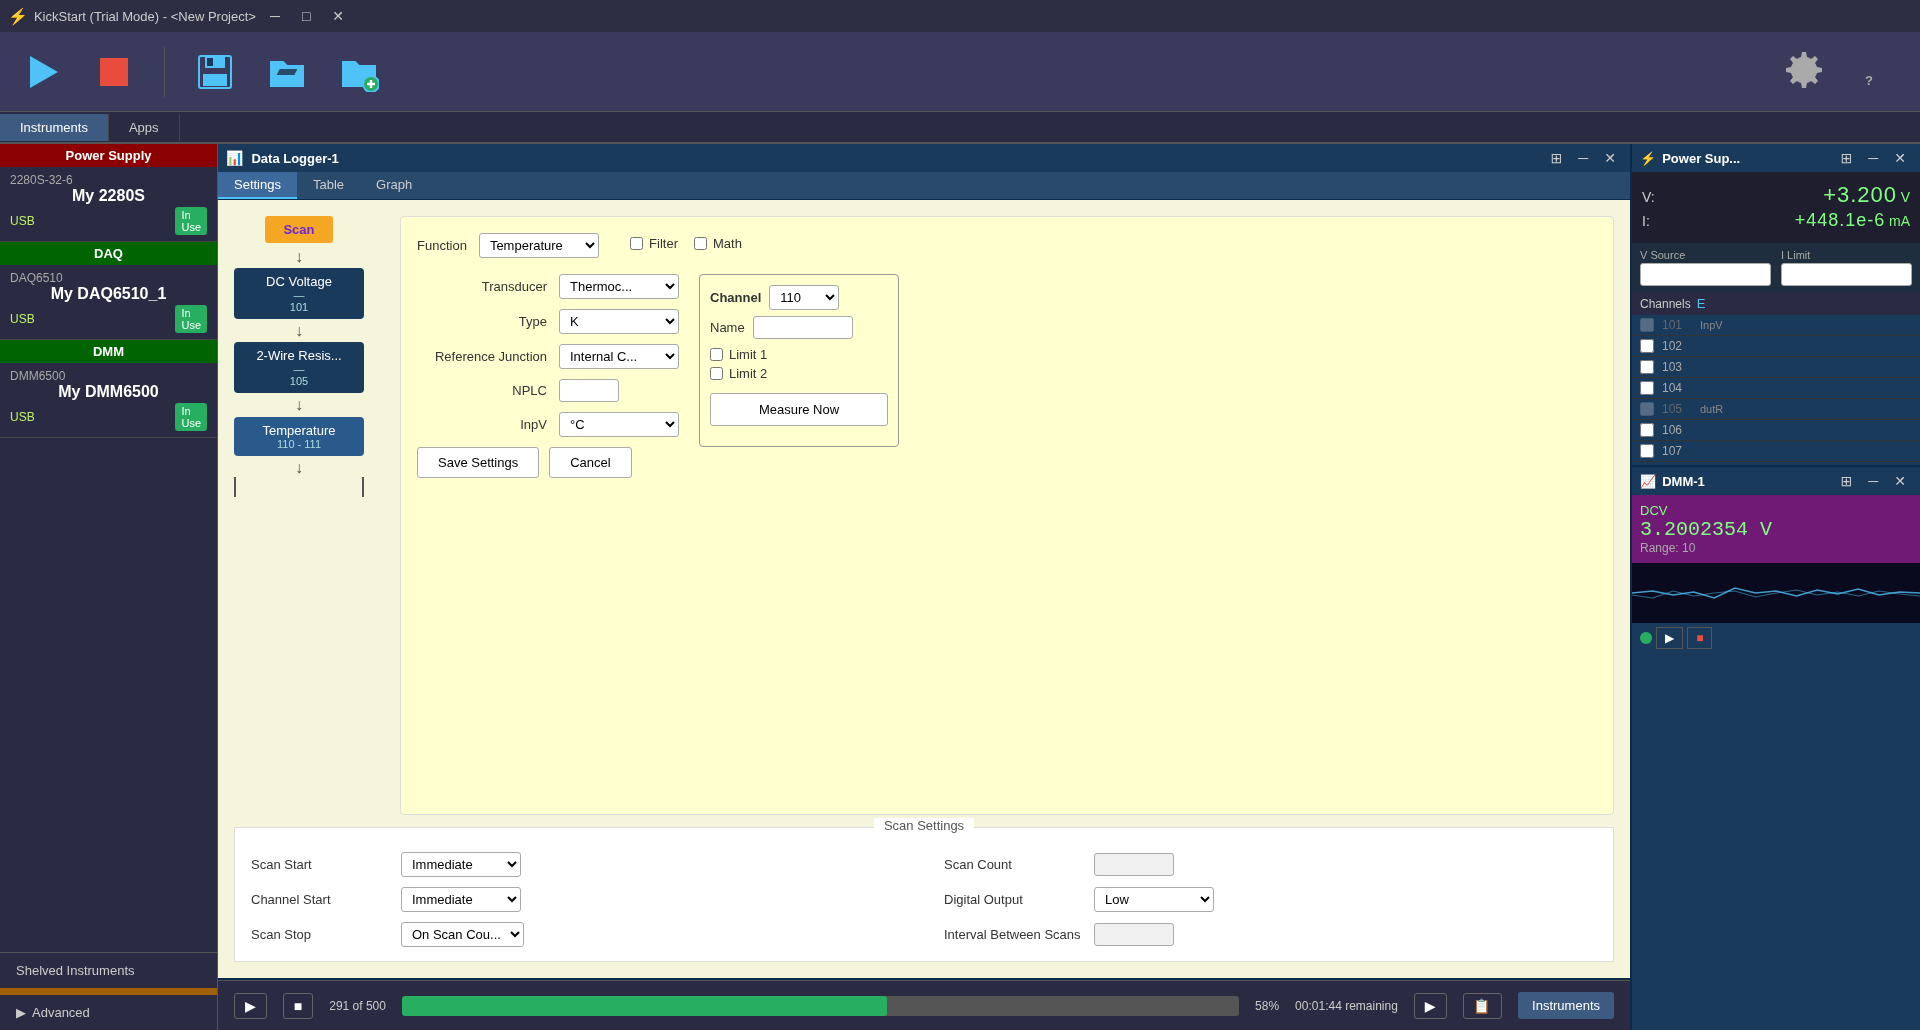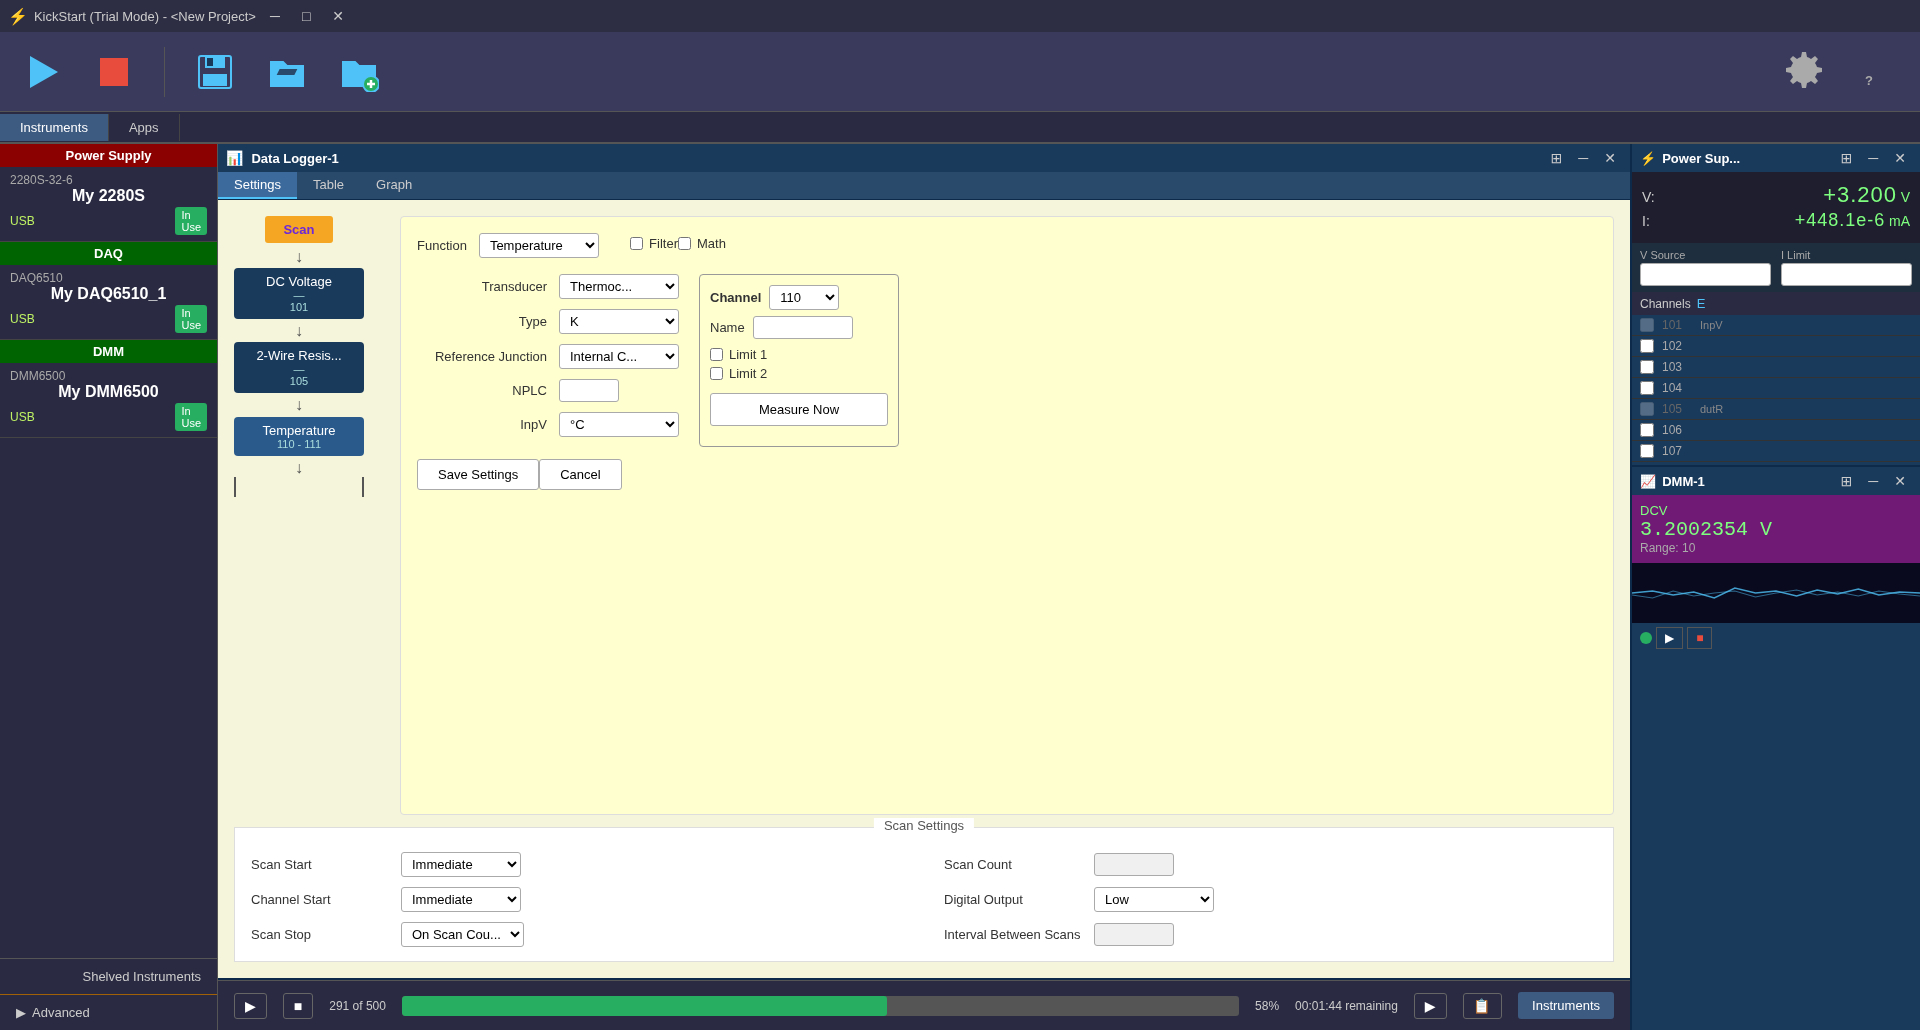--- a/index.html
+++ b/index.html
@@ -102,22 +102,22 @@
       border-radius: 3px;
     }
     .sidebar-bottom {
       margin-top: auto;
       border-top: 1px solid #555;
     }
     .shelved-btn {
       padding: 10px 16px;
       color: #ccc;
       cursor: pointer;
-      text-align: right;
-      border-bottom: 1px solid #a16207;
+      text-align: left;
+      border-bottom: 7px solid #a16207;
     }
     .advanced-btn {
       padding: 10px 16px;
       color: #ccc;
       cursor: pointer;
       display: flex;
       align-items: center;
       gap: 6px;
     }
 
@@ -265,21 +265,21 @@
       border-radius: 3px;
       padding: 8px 24px;
       cursor: pointer;
       font-size: 13px;
       width: 100%;
       margin-top: 8px;
     }
 
     .action-row {
       display: flex;
-      margin-top: 12px;
+      gap: 10px;
     }
     .save-btn {
       background: #fff;
       border: 1px solid #aaa;
       padding: 7px 20px;
       border-radius: 3px;
       cursor: pointer;
     }
     .cancel-btn {
       background: #fff;
@@ -664,21 +664,21 @@
           <div class="config-section">
 
             <div class="function-row">
               <span class="function-label">Function</span>
               <select>
                 <option>Temperature</option>
                 <option>DC Voltage</option>
                 <option>Resistance</option>
               </select>
               &nbsp;&nbsp;
-              <div style="display:flex; ">
+              <div style="display:flex; gap:16px;">
                 <label class="checkbox-row">
                   <input type="checkbox" style="">
                   <span>Filter</span>
                 </label>
                 <label class="checkbox-row">
                   <input type="checkbox" style="">
                   <span>Math</span>
                 </label>
               </div>
             </div>

